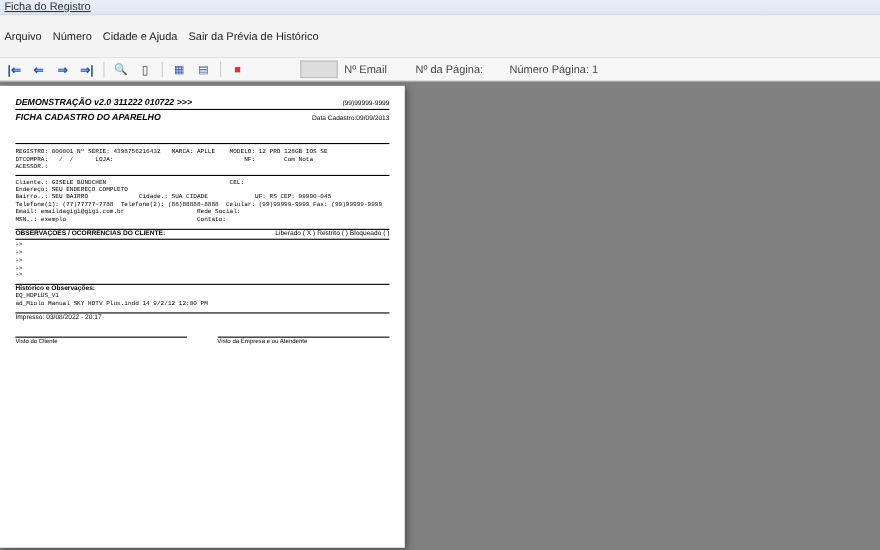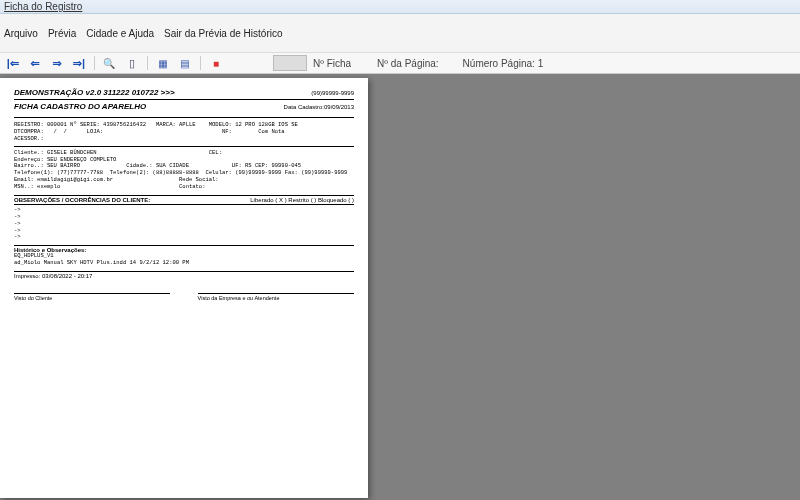--- a/index.html
+++ b/index.html
@@ -115,21 +115,21 @@
   }
   .demo-phone {
     font-family: Arial, sans-serif;
     font-size: 6px;
   }
   .ficha-row {
     display: flex;
     justify-content: space-between;
     align-items: baseline;
     border-bottom: 1.2px solid #000;
-    padding-bottom: 6px;
+    padding-bottom: 19px;
     margin-bottom: 4px;
   }
   .ficha-title {
     font-family: Arial, sans-serif;
     font-size: 8px;
     font-weight: bold;
     font-style: italic;
   }
   .ficha-date {
     font-family: Arial, sans-serif;
@@ -182,21 +182,21 @@
 </style>
 </head>
 <body>
 
 <div class="titlebar">
   <span>Ficha do Registro</span>
 </div>
 
 <div class="menubar">
   <span>Arquivo</span>
-  <span>Prévia</span>
+  <span>Número</span>
   <span>Cidade e Ajuda</span>
   <span>Sair da Prévia de Histórico</span>
 </div>
 
 <div class="toolbar">
   <span class="tbtn">
       <span class="arrow">|⇐</span>
     </span>
   <span class="tbtn">
       <span class="arrow">⇐</span>
@@ -212,21 +212,21 @@
   <span class="tbtn ico-doc"></span>
   <span class="sep"></span>
   <span class="tbtn ico-save"></span>
   <span class="tbtn ico-grid"></span>
   <span class="sep"></span>
   <span class="tbtn">
       <span class="ico-stop"></span>
     </span>
   <span style="width:40px"></span>
   <span class="zoombox"></span>
-  <span class="lbl">Nº Ficha</span>
+  <span class="lbl">Nº Email</span>
   <span style="width:18px"></span>
   <span class="lbl">Nº da Página:</span>
   <span class="lbl" style="margin-left:20px">Número Página: 1</span>
 </div>
 
 <div class="workarea">
   <div class="page">
 
     <div class="demo-row">
       <span class="demo-title">DEMONSTRAÇÃO v2.0 311222 010722 &gt;&gt;&gt;</span>

